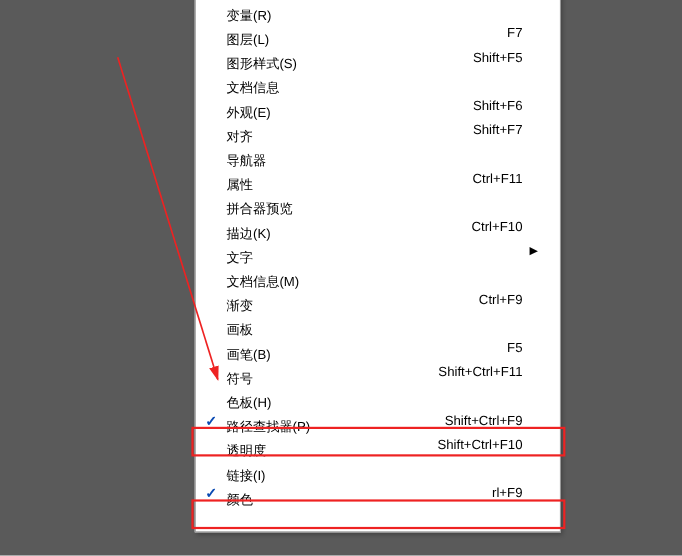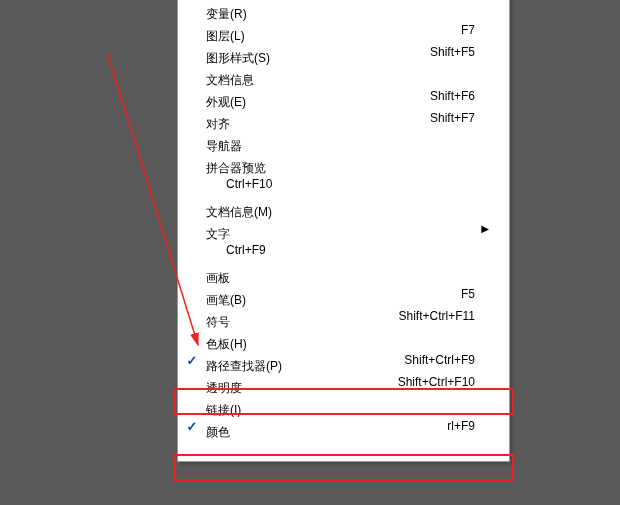--- a/index.html
+++ b/index.html
@@ -131,43 +131,51 @@
       <span class="arrow-col"></span>
     </div>
     <div class="menu-item">
       <span class="check-col"></span>
       <span class="label">导航器</span>
       <span class="shortcut"></span>
       <span class="arrow-col"></span>
     </div>
     <div class="menu-item">
       <span class="check-col"></span>
+      <span class="label">属性</span>
+      <span class="shortcut">Ctrl+F11</span>
+      <span class="arrow-col"></span>
+    </div>
+    <div class="menu-item">
+      <span class="check-col"></span>
       <span class="label">拼合器预览</span>
       <span class="shortcut"></span>
       <span class="arrow-col"></span>
     </div>
     <div class="menu-item">
       <span class="check-col"></span>
+      <span class="label">描边(K)</span>
       <span class="shortcut">Ctrl+F10</span>
       <span class="arrow-col"></span>
     </div>
     <div class="menu-item">
       <span class="check-col"></span>
+      <span class="label">文字</span>
+      <span class="shortcut"></span>
+      <span class="arrow-col">▶</span>
+    </div>
+    <div class="menu-item">
+      <span class="check-col"></span>
       <span class="label">文档信息(M)</span>
       <span class="shortcut"></span>
       <span class="arrow-col"></span>
     </div>
     <div class="menu-item">
       <span class="check-col"></span>
-      <span class="label">文字</span>
-      <span class="shortcut"></span>
-      <span class="arrow-col">▶</span>
-    </div>
-    <div class="menu-item">
-      <span class="check-col"></span>
+      <span class="label">渐变</span>
       <span class="shortcut">Ctrl+F9</span>
       <span class="arrow-col"></span>
     </div>
     <div class="menu-item">
       <span class="check-col"></span>
       <span class="label">画板</span>
       <span class="shortcut"></span>
       <span class="arrow-col"></span>
     </div>
     <div class="menu-item">

